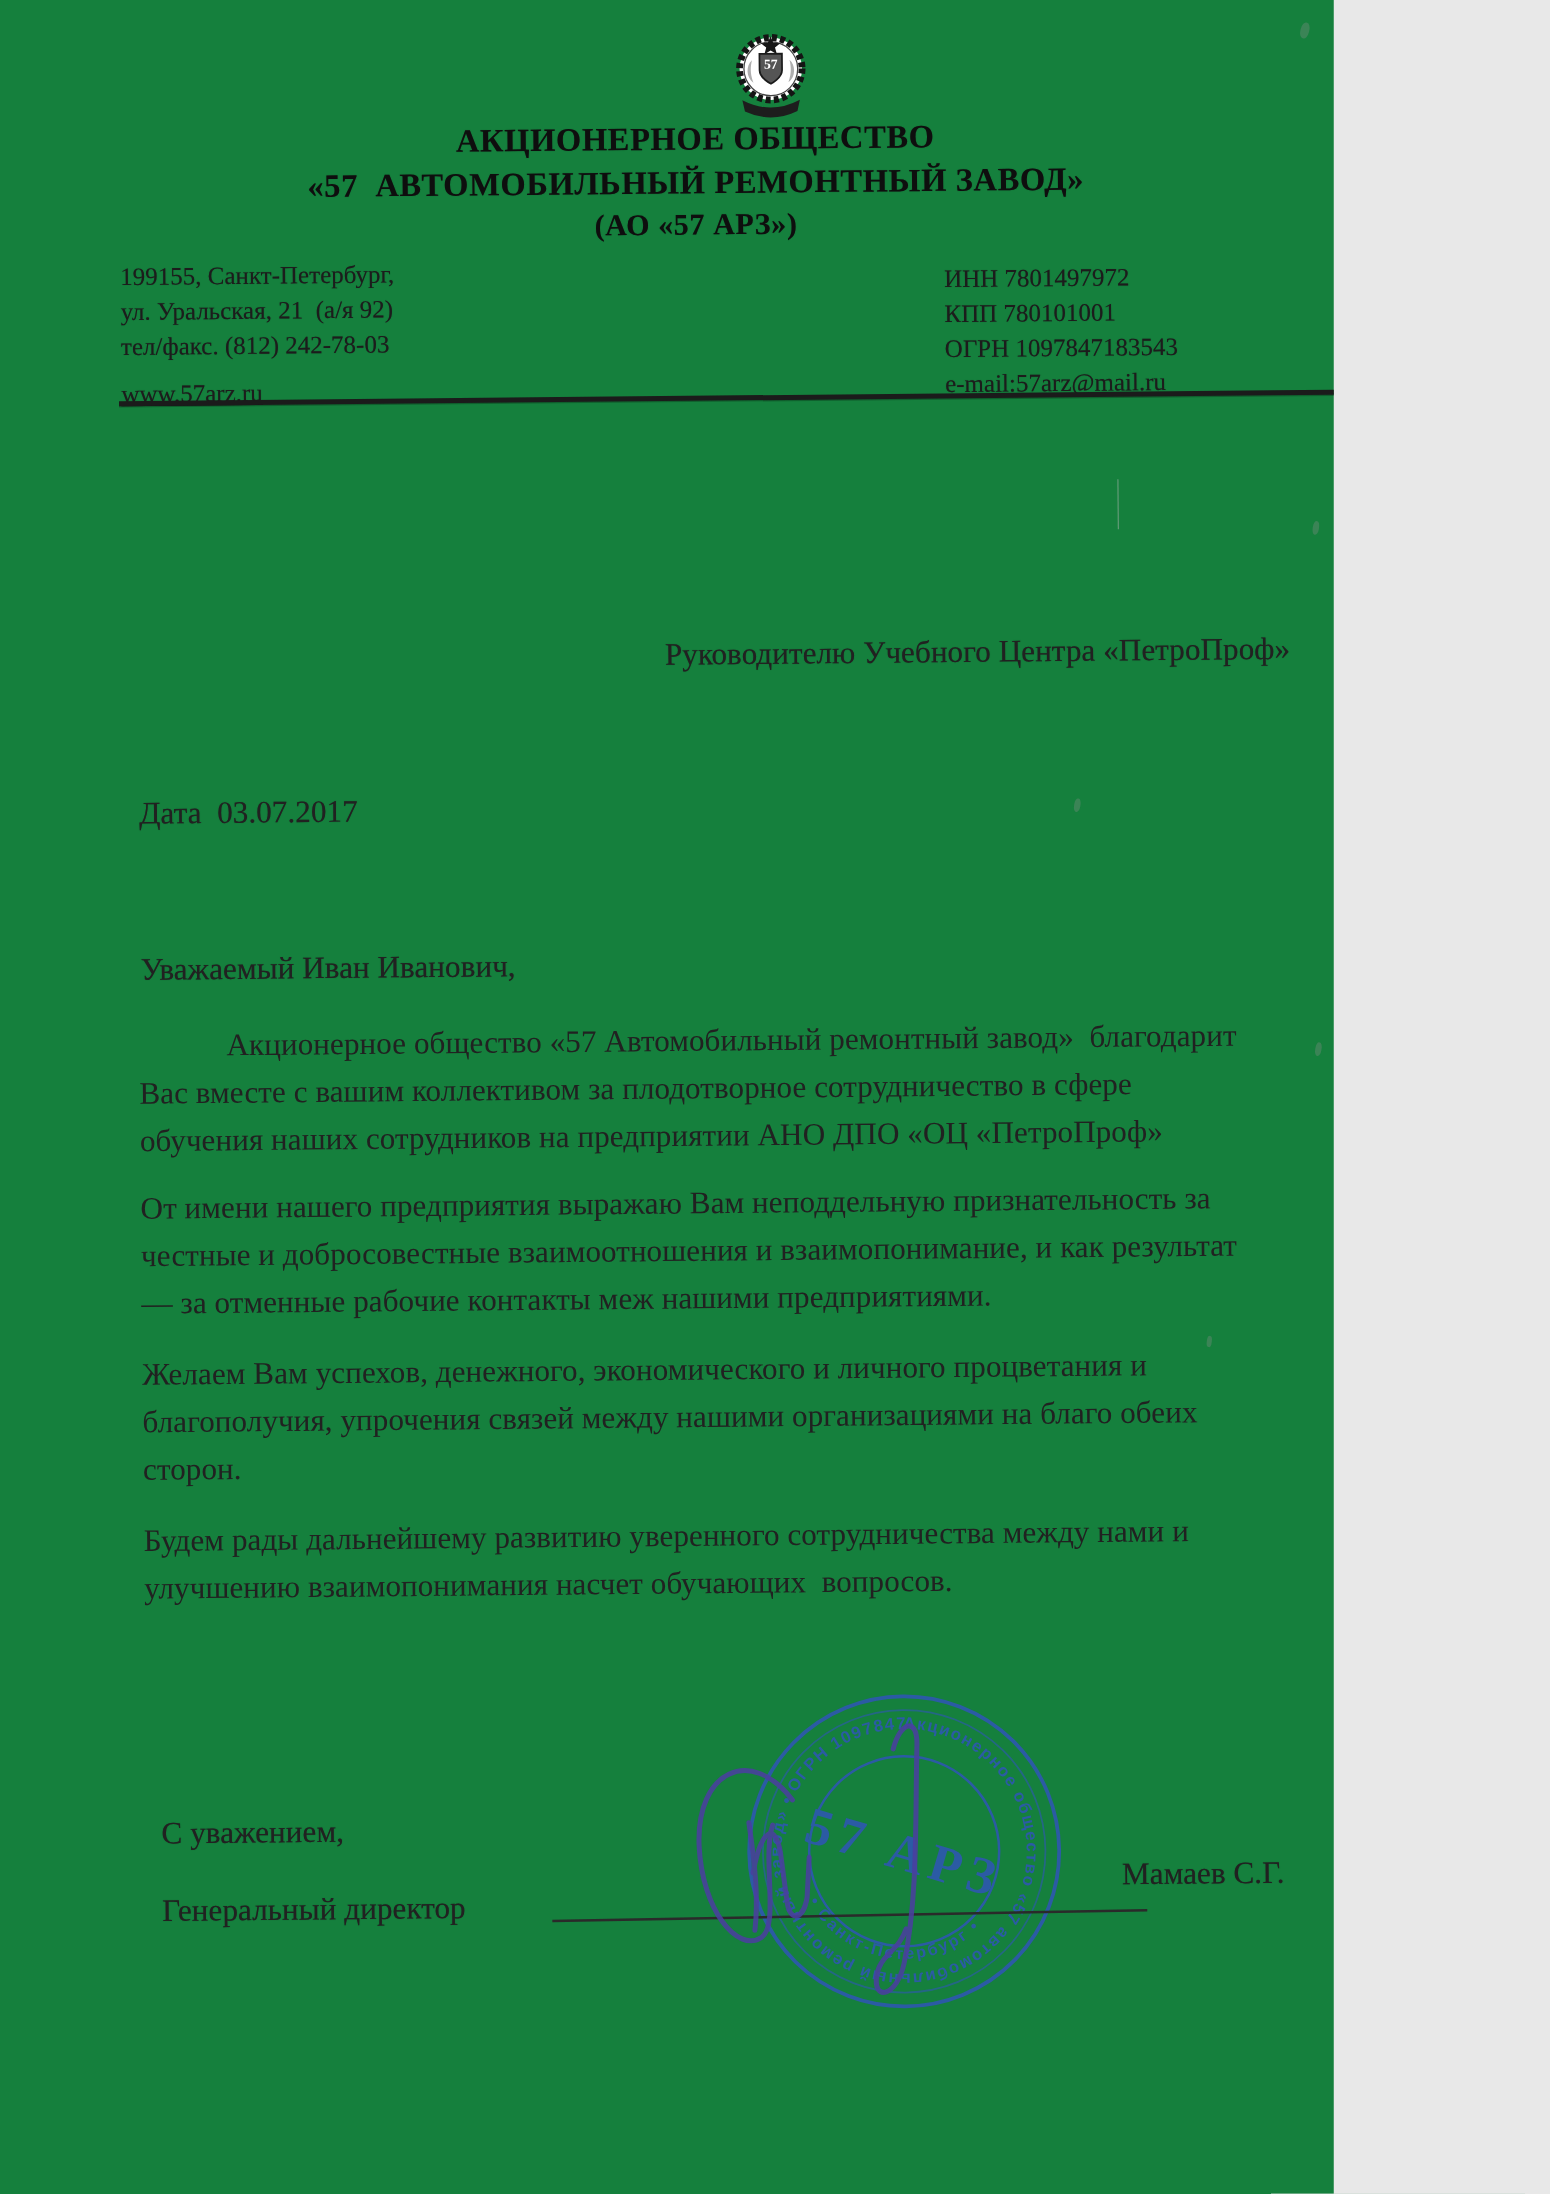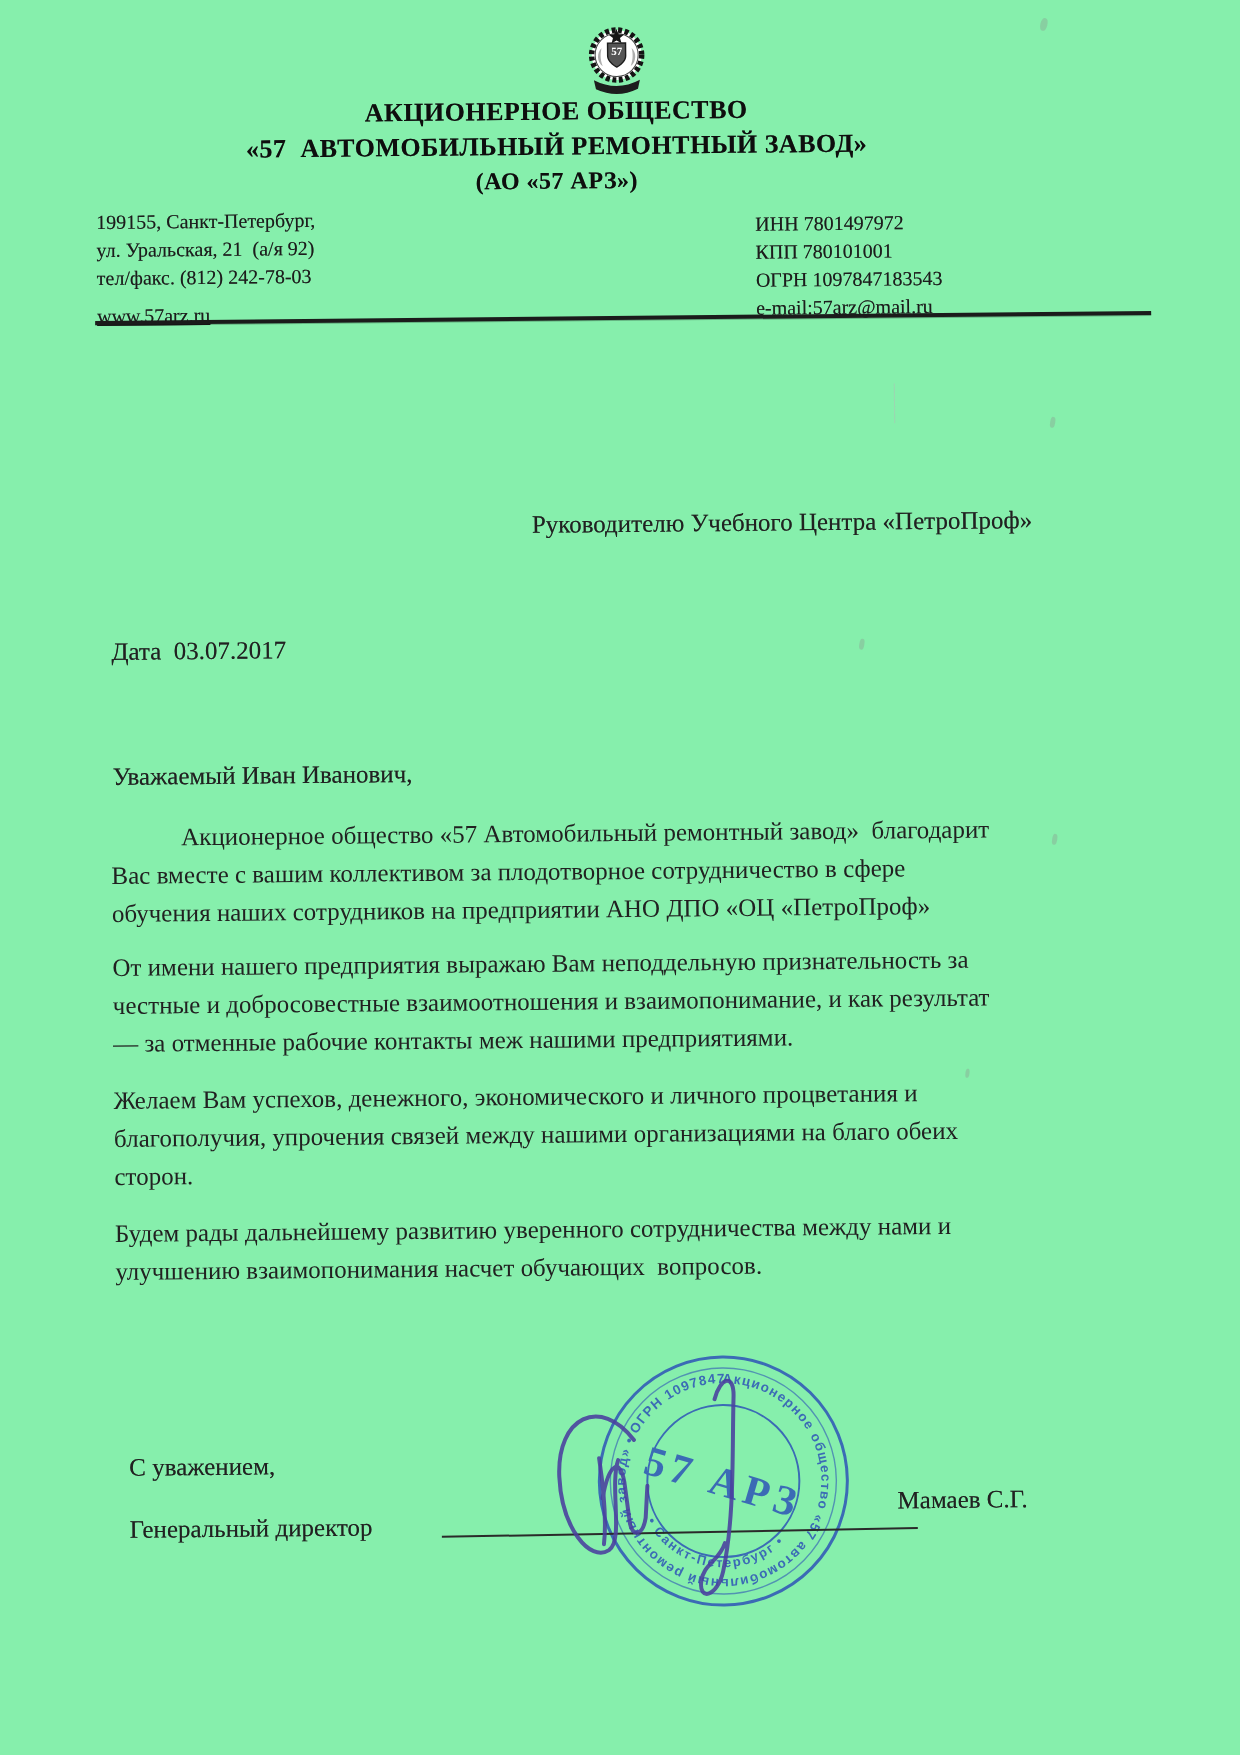--- a/index.html
+++ b/index.html
@@ -1,16 +1,16 @@
 <!DOCTYPE html>
 <html><head>
 <meta charset="utf-8">
 <style>
   html,body{margin:0;padding:0;background:#e8e8e8;}
-  .sheet{position:relative;width:1240px;height:1755px;background:#86efac;overflow:hidden;
+  .sheet{position:relative;width:1067px;height:1755px;background:#15803d;overflow:hidden;
          font-family:"Liberation Serif","DejaVu Serif",serif;color:#1c1c1c;}
   .rot{position:absolute;left:0;top:0;width:1240px;height:1755px;
        transform:rotate(-0.55deg);transform-origin:620px 300px;}
   .abs{position:absolute;}
   .t{white-space:pre;text-shadow:0 0 0.6px rgba(30,30,30,.55);}
   .hdr{font-weight:bold;text-align:center;color:#0e0e0e;letter-spacing:.5px;}
   .small{font-size:20px;line-height:27px;}
   .body-line{white-space:pre;font-size:25px;line-height:38px;color:#212121;}
   .para{position:absolute;left:106px;width:1120px;}
   .indent{padding-left:70px;}

